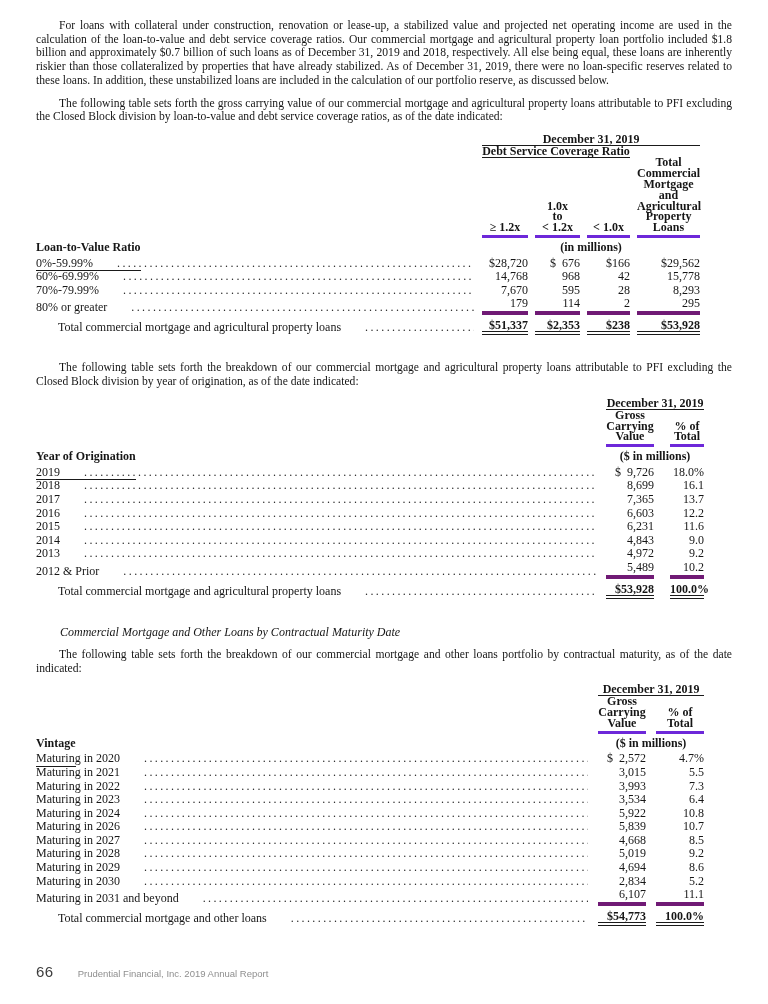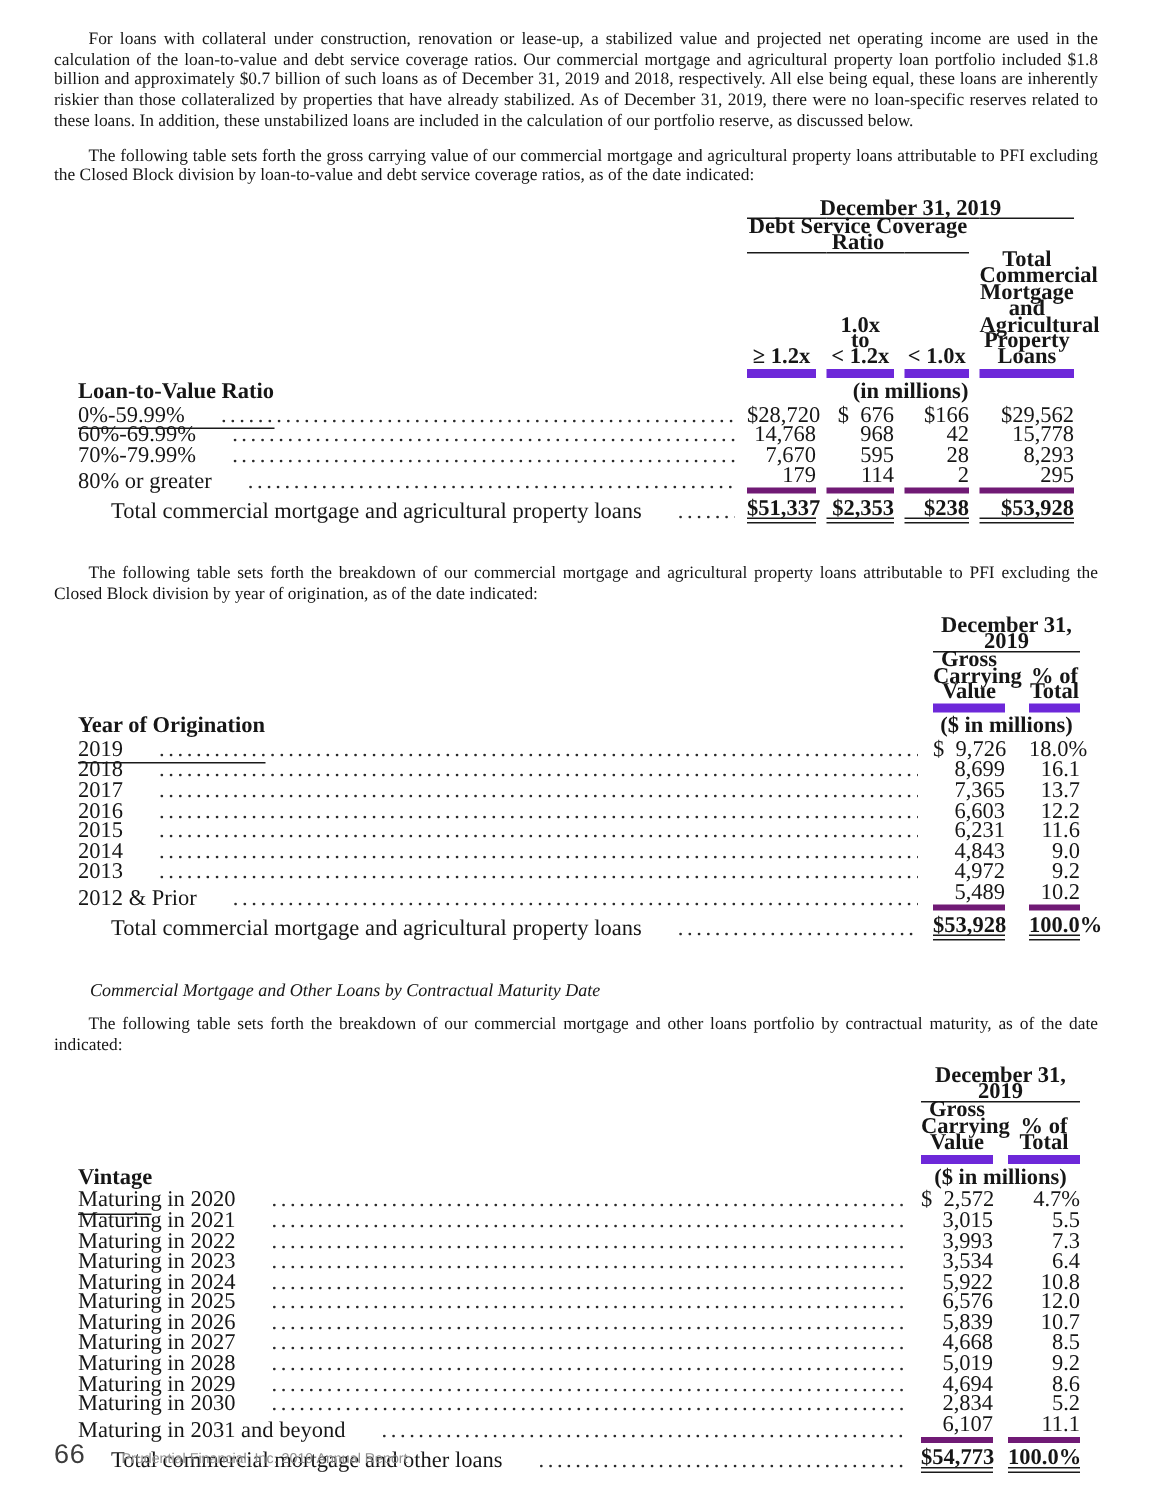--- a/index.html
+++ b/index.html
@@ -26,40 +26,39 @@
   h3.section-heading {
     font-size: 12px;
     font-style: italic;
     font-weight: normal;
     margin: 26px 0 8px 24px;
   }
 
   
   table.fin {
     border-collapse: collapse;
-    font-size: 15px;
+    font-size: 12px;
     line-height: 11px;
     table-layout: fixed;
     color: #161616;
-    margin-left: 16px;
   }
   table.fin td { padding: 0; vertical-align: bottom; }
 
   .b { font-weight: bold; }
   .ctr { text-align: center; }
   .hrule { border-bottom: 1px solid #1a1a1a; padding-bottom: 2px; }
   .pt2 { padding-top: 3px; }
 
   td.ch-cell { vertical-align: bottom; }
   td.ch-cell .ch {
     font-weight: bold;
     text-align: center;
     white-space: pre-line;
     line-height: 10.8px;
-    border-bottom: 6px solid #6d28d9;
+    border-bottom: 3px solid #6d28d9;
     padding-bottom: 2px;
   }
 
   tr.stub-row td { padding-top: 4px; padding-bottom: 2px; }
   .stub-label { font-weight: bold; border-bottom: 1px solid #1a1a1a; padding-bottom: 16px; white-space: nowrap; }
   td.units { text-align: center; font-weight: bold; }
 
   tr.data td { padding-top: 2.6px; }
   .leader { display: flex; align-items: flex-start; gap: 20px; }
   .leader .lt { white-space: nowrap; }
@@ -91,21 +90,21 @@
   .gap-after { margin-bottom: 26px; }
 
   
   .page-footer {
     position: absolute;
     left: 36px; bottom: 24px;
     display: flex;
     align-items: baseline;
     font-family: "Liberation Sans", sans-serif;
   }
-  .page-footer .page-num { font-size: 18px; color: #3c3c3c; letter-spacing: 0.5px; }
+  .page-footer .page-num { font-size: 15px; color: #3c3c3c; letter-spacing: 0.5px; }
   .page-footer .footer-text { font-size: 9.5px; color: #8f8f8f; margin-left: 12px; padding-left: 12px; }
 </style>
 </head>
 <body>
 
 <div class="content">
 
   <p class="body-text">For loans with collateral under construction, renovation or lease-up, a stabilized value and projected net operating income are used in the calculation of the loan-to-value and debt service coverage ratios. Our commercial mortgage and agricultural property loan portfolio included $1.8 billion and approximately $0.7 billion of such loans as of December 31, 2019 and 2018, respectively. All else being equal, these loans are inherently riskier than those collateralized by properties that have already stabilized. As of December 31, 2019, there were no loan-specific reserves related to these loans. In addition, these unstabilized loans are included in the calculation of our portfolio reserve, as discussed below.</p>
   <p class="body-text intro">The following table sets forth the gross carrying value of our commercial mortgage and agricultural property loans attributable to PFI excluding the Closed Block division by loan-to-value and debt service coverage ratios, as of the date indicated:</p>
 
@@ -480,32 +479,20 @@
             </div>
           </td>
       <td class="sp"></td>
       <td class="num">5,922</td>
           <td class="sp"></td>
       <td class="num inset4">10.8</td>
     </tr>
     <tr class="data">
       <td>
             <div class="leader">
-              <span class="lt">Maturing in 2025</span>
-              <span class="dots"></span>
-            </div>
-          </td>
-      <td class="sp"></td>
-      <td class="num">6,576</td>
-          <td class="sp"></td>
-      <td class="num inset4">12.0</td>
-    </tr>
-    <tr class="data">
-      <td>
-            <div class="leader">
               <span class="lt">Maturing in 2026</span>
               <span class="dots"></span>
             </div>
           </td>
       <td class="sp"></td>
       <td class="num">5,839</td>
           <td class="sp"></td>
       <td class="num inset4">10.7</td>
     </tr>
     <tr class="data">

